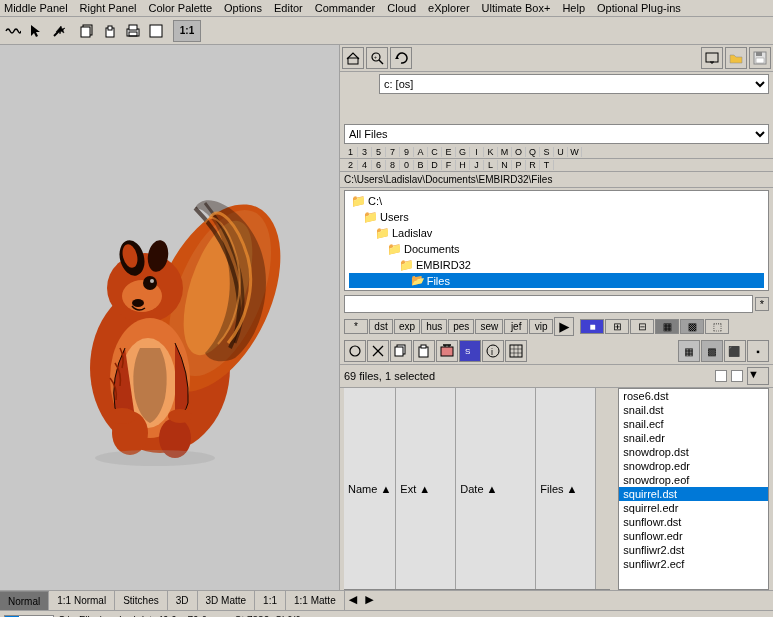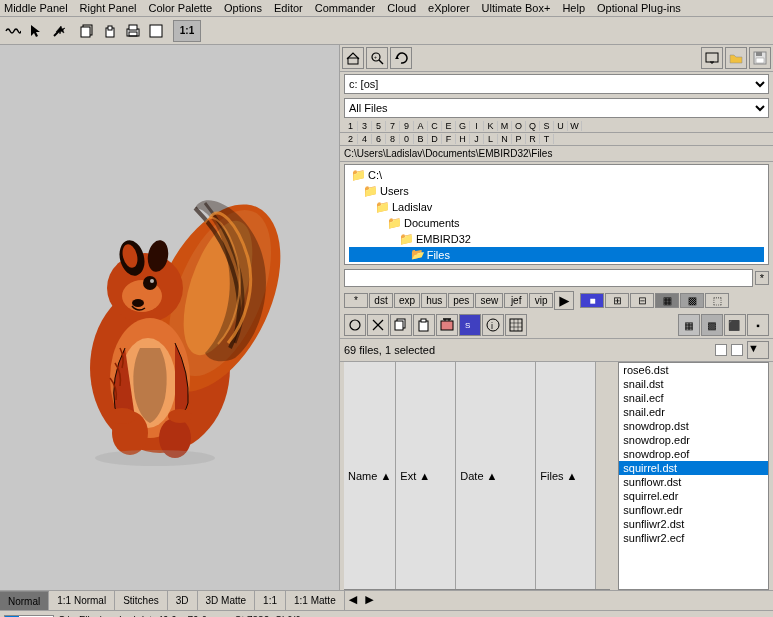--- a/index.html
+++ b/index.html
@@ -23,26 +23,26 @@
     .toolbar { background: #d4d0c8; padding: 2px; display: flex; gap: 1px; border-bottom: 1px solid #a0a0a0; flex-wrap: wrap; min-height: 28px; align-items: center; }
     .toolbar-btn { width: 22px; height: 22px; background: #d4d0c8; border: 1px solid transparent; cursor: pointer; display: flex; align-items: center; justify-content: center; font-size: 10px; }
     .toolbar-sep { width: 4px; }
     .toolbar-btn.active { border: 1px solid #888; background: #b8b8b8; }
 
     
     .rp-toolbar { background: #d4d0c8; padding: 2px; display: flex; gap: 2px; border-bottom: 1px solid #a0a0a0; align-items: center; flex-wrap: wrap; }
     .rp-toolbar .icon-btn { width: 22px; height: 22px; background: #d4d0c8; border: 1px solid #888; cursor: pointer; display: flex; align-items: center; justify-content: center; font-size: 9px; }
 
     
-    .drive-row { padding: 2px 4px; display: flex; gap: 2px; align-items: center; }
+    .drive-row { padding: 2px 4px; display: flex; gap: 2px; align-items: center; margin-left: 35px; }
     .drive-select { flex: 1; height: 20px; font-size: 11px; border: 1px solid #888; background: white; }
     
     
     .filter-row { padding: 2px 4px; display: flex; gap: 2px; }
-    .filter-select { flex: 1; height: 20px; font-size: 11px; border: 1px solid #888; background: white; }
+    .filter-select { flex: 1; height: 20px; font-size: 11px; border: 1px solid #888; background: white; margin-top: 26px; }
     
     
     .number-row { background: #d4d0c8; padding: 1px 4px; display: flex; gap: 0; font-size: 9px; border-bottom: 1px solid #a0a0a0; }
     .num-cell { width: 14px; text-align: center; color: #000; border-right: 1px solid #c0c0c0; cursor: pointer; }
     .alpha-cell { width: 14px; text-align: center; color: #000; border-right: 1px solid #c0c0c0; cursor: pointer; }
     
     
     .path-bar { padding: 2px 4px; font-size: 10px; background: #d4d0c8; border-bottom: 1px solid #a0a0a0; }
     
     
@@ -489,24 +489,24 @@
         <div class="file-row">
             <span class="file-cell fn-cell">snowdrop.edr</span>
           </div>
         <div class="file-row">
             <span class="file-cell fn-cell">snowdrop.eof</span>
           </div>
         <div class="file-row selected">
             <span class="file-cell fn-cell">squirrel.dst</span>
           </div>
         <div class="file-row">
+            <span class="file-cell fn-cell">squirrel.edr</span>
+          </div>
+        <div class="file-row">
             <span class="file-cell fn-cell">sunflowr.dst</span>
-          </div>
-        <div class="file-row">
-            <span class="file-cell fn-cell">squirrel.edr</span>
           </div>
         <div class="file-row">
             <span class="file-cell fn-cell">sunflowr.edr</span>
           </div>
         <div class="file-row">
             <span class="file-cell fn-cell">sunfliwr2.dst</span>
           </div>
         <div class="file-row">
             <span class="file-cell fn-cell">sunfliwr2.ecf</span>
           </div>

